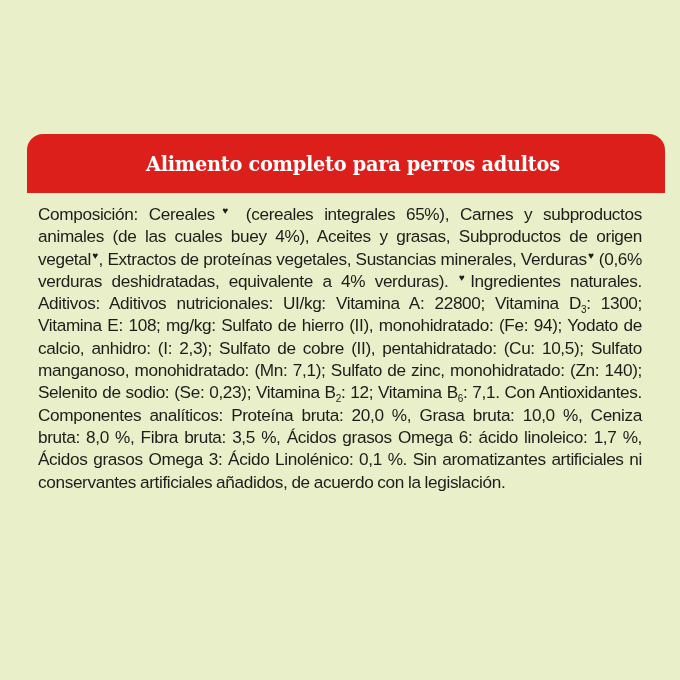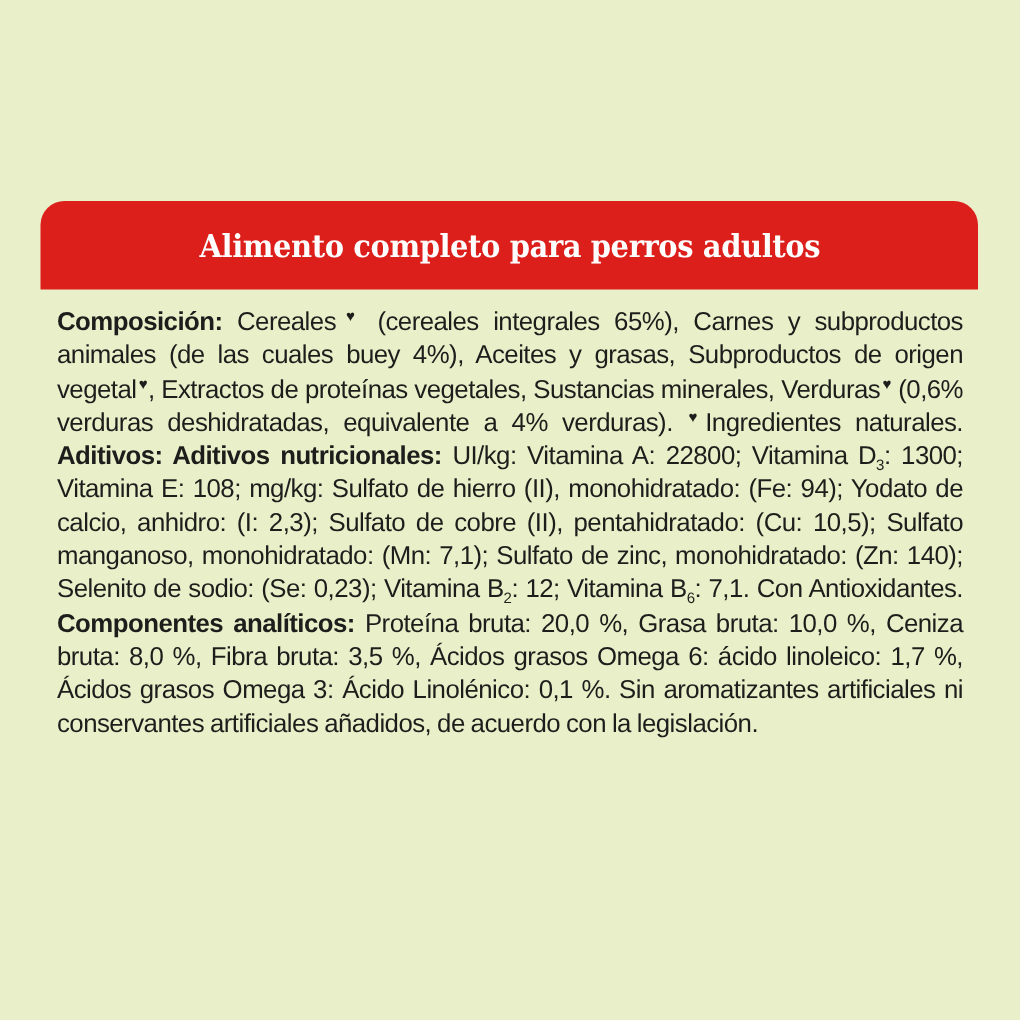--- a/index.html
+++ b/index.html
@@ -18,20 +18,21 @@
       position: absolute;
       left: 27px;
       top: 134px;
       width: 625px;
       height: 59px;
       background: #dc1f1b;
       border-radius: 16px 16px 0 0;
       display: flex;
       align-items: center;
       justify-content: center;
+      padding-left: 13px;
     }
     .banner-title {
       color: #ffffff;
       font-family: "DejaVu Serif", "Liberation Serif", serif;
       font-weight: bold;
       font-size: 21px;
       letter-spacing: -0.3px;
       transform: scaleX(0.92);
     }
     .body-text {
@@ -41,21 +42,21 @@
       width: 604px;
       color: #1d1d1b;
       font-family: "Liberation Sans", sans-serif;
       font-size: 17.2px;
       line-height: 22.3px;
       text-align: justify;
       letter-spacing: -0.35px;
       word-spacing: -0.5px;
     }
     .body-text b {
-      font-weight: bold;
+      font-weight: normal;
     }
     .heart {
       font-size: 10px;
       vertical-align: 6px;
       line-height: 0;
       margin-left: 1px;
     }
     sub {
       font-size: 10px;
       line-height: 0;

